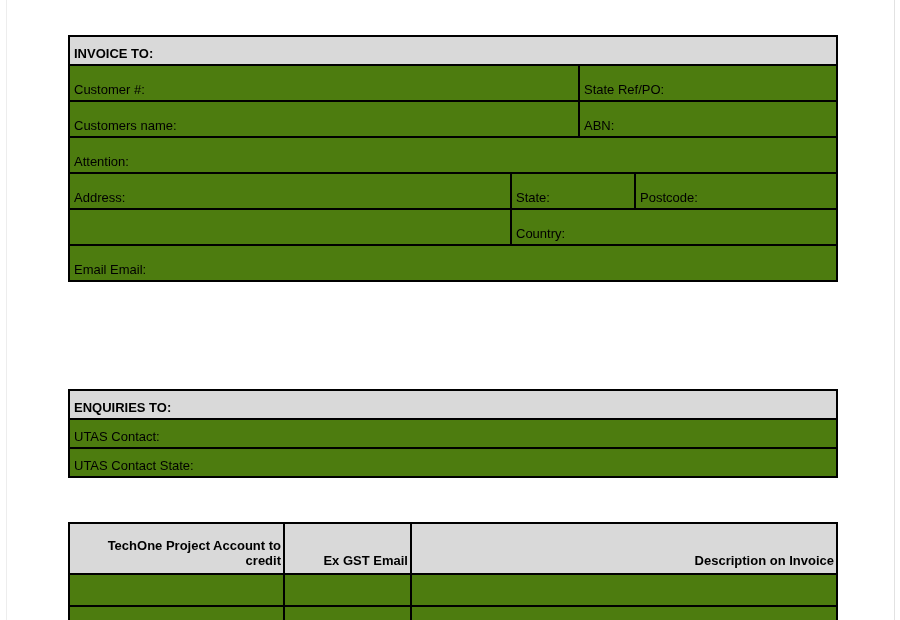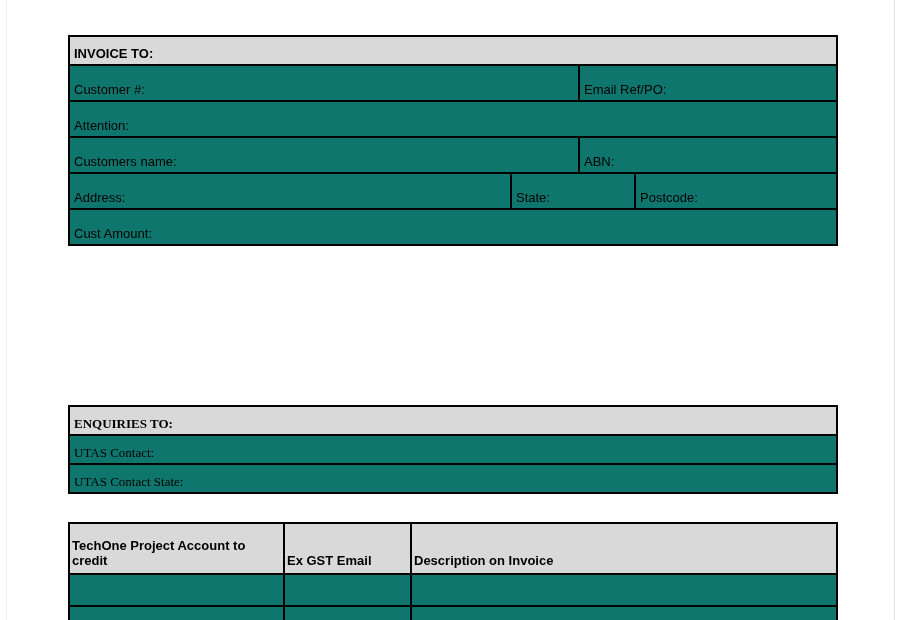--- a/index.html
+++ b/index.html
@@ -48,21 +48,21 @@
     border-collapse: collapse;
     table-layout: fixed;
   }
   .tbl td {
     border: 2px solid #000000;
     vertical-align: bottom;
     padding: 0 0 3px 4px;
     font-size: 13px;
     line-height: 15px;
     height: 38px;
-    background: #0f766e;
+    background: #4d7c0f;
   }
   .tbl td.gray {
     background: #d9d9d9;
     font-weight: bold;
   }
   .tbl td.empty {
     padding: 0;
   }
 
   
@@ -70,37 +70,36 @@
     left: 68px;
     top: 35px;
     width: 768px;
   }
   #invoice-to-table td { height: 31px; }
   #invoice-to-table td.hdr { height: 24px; }
 
   
   #enquiries-table {
     left: 68px;
-    top: 405px;
+    top: 389px;
     width: 768px;
-    font-family: Liberation Serif, serif;
   }
   #enquiries-table td { height: 24px; }
 
   
   #line-items-table {
     left: 68px;
     top: 522px;
     width: 768px;
   }
   #line-items-table td.hdr {
     height: 44px;
-    text-align: left;
+    text-align: right;
     vertical-align: bottom;
-    padding-left: 2px;
+    padding-left: 12px;
     padding-right: 2px;
     padding-bottom: 5px;
   }
   #line-items-table td.row-cell { height: 30px; padding: 0; }
 </style>
 </head>
 <body>
 
 <div class="page">
 
@@ -113,36 +112,40 @@
       <col style="width:68px">
       <col style="width:56px">
       <col style="width:202px">
     </colgroup>
     <tbody>
       <tr>
         <td class="gray hdr" colspan="4">INVOICE TO:</td>
       </tr>
       <tr>
         <td colspan="2">Customer #:</td>
-        <td colspan="2">Email Ref/PO:</td>
-      </tr>
-      <tr>
-        <td colspan="4">Attention:</td>
+        <td colspan="2">State Ref/PO:</td>
       </tr>
       <tr>
         <td colspan="2">Customers name:</td>
         <td colspan="2">ABN:</td>
+      </tr>
+      <tr>
+        <td colspan="4">Attention:</td>
       </tr>
       <tr>
         <td>Address:</td>
         <td colspan="2">State:</td>
         <td>Postcode:</td>
       </tr>
       <tr>
-        <td colspan="4">Cust Amount:</td>
+        <td class="empty"></td>
+        <td colspan="3">Country:</td>
+      </tr>
+      <tr>
+        <td colspan="4">Email Email:</td>
       </tr>
     </tbody>
   </table>
 
   <table class="tbl" id="enquiries-table">
     <colgroup>
         <col style="width:768px">
       </colgroup>
     <tbody>
       <tr>

